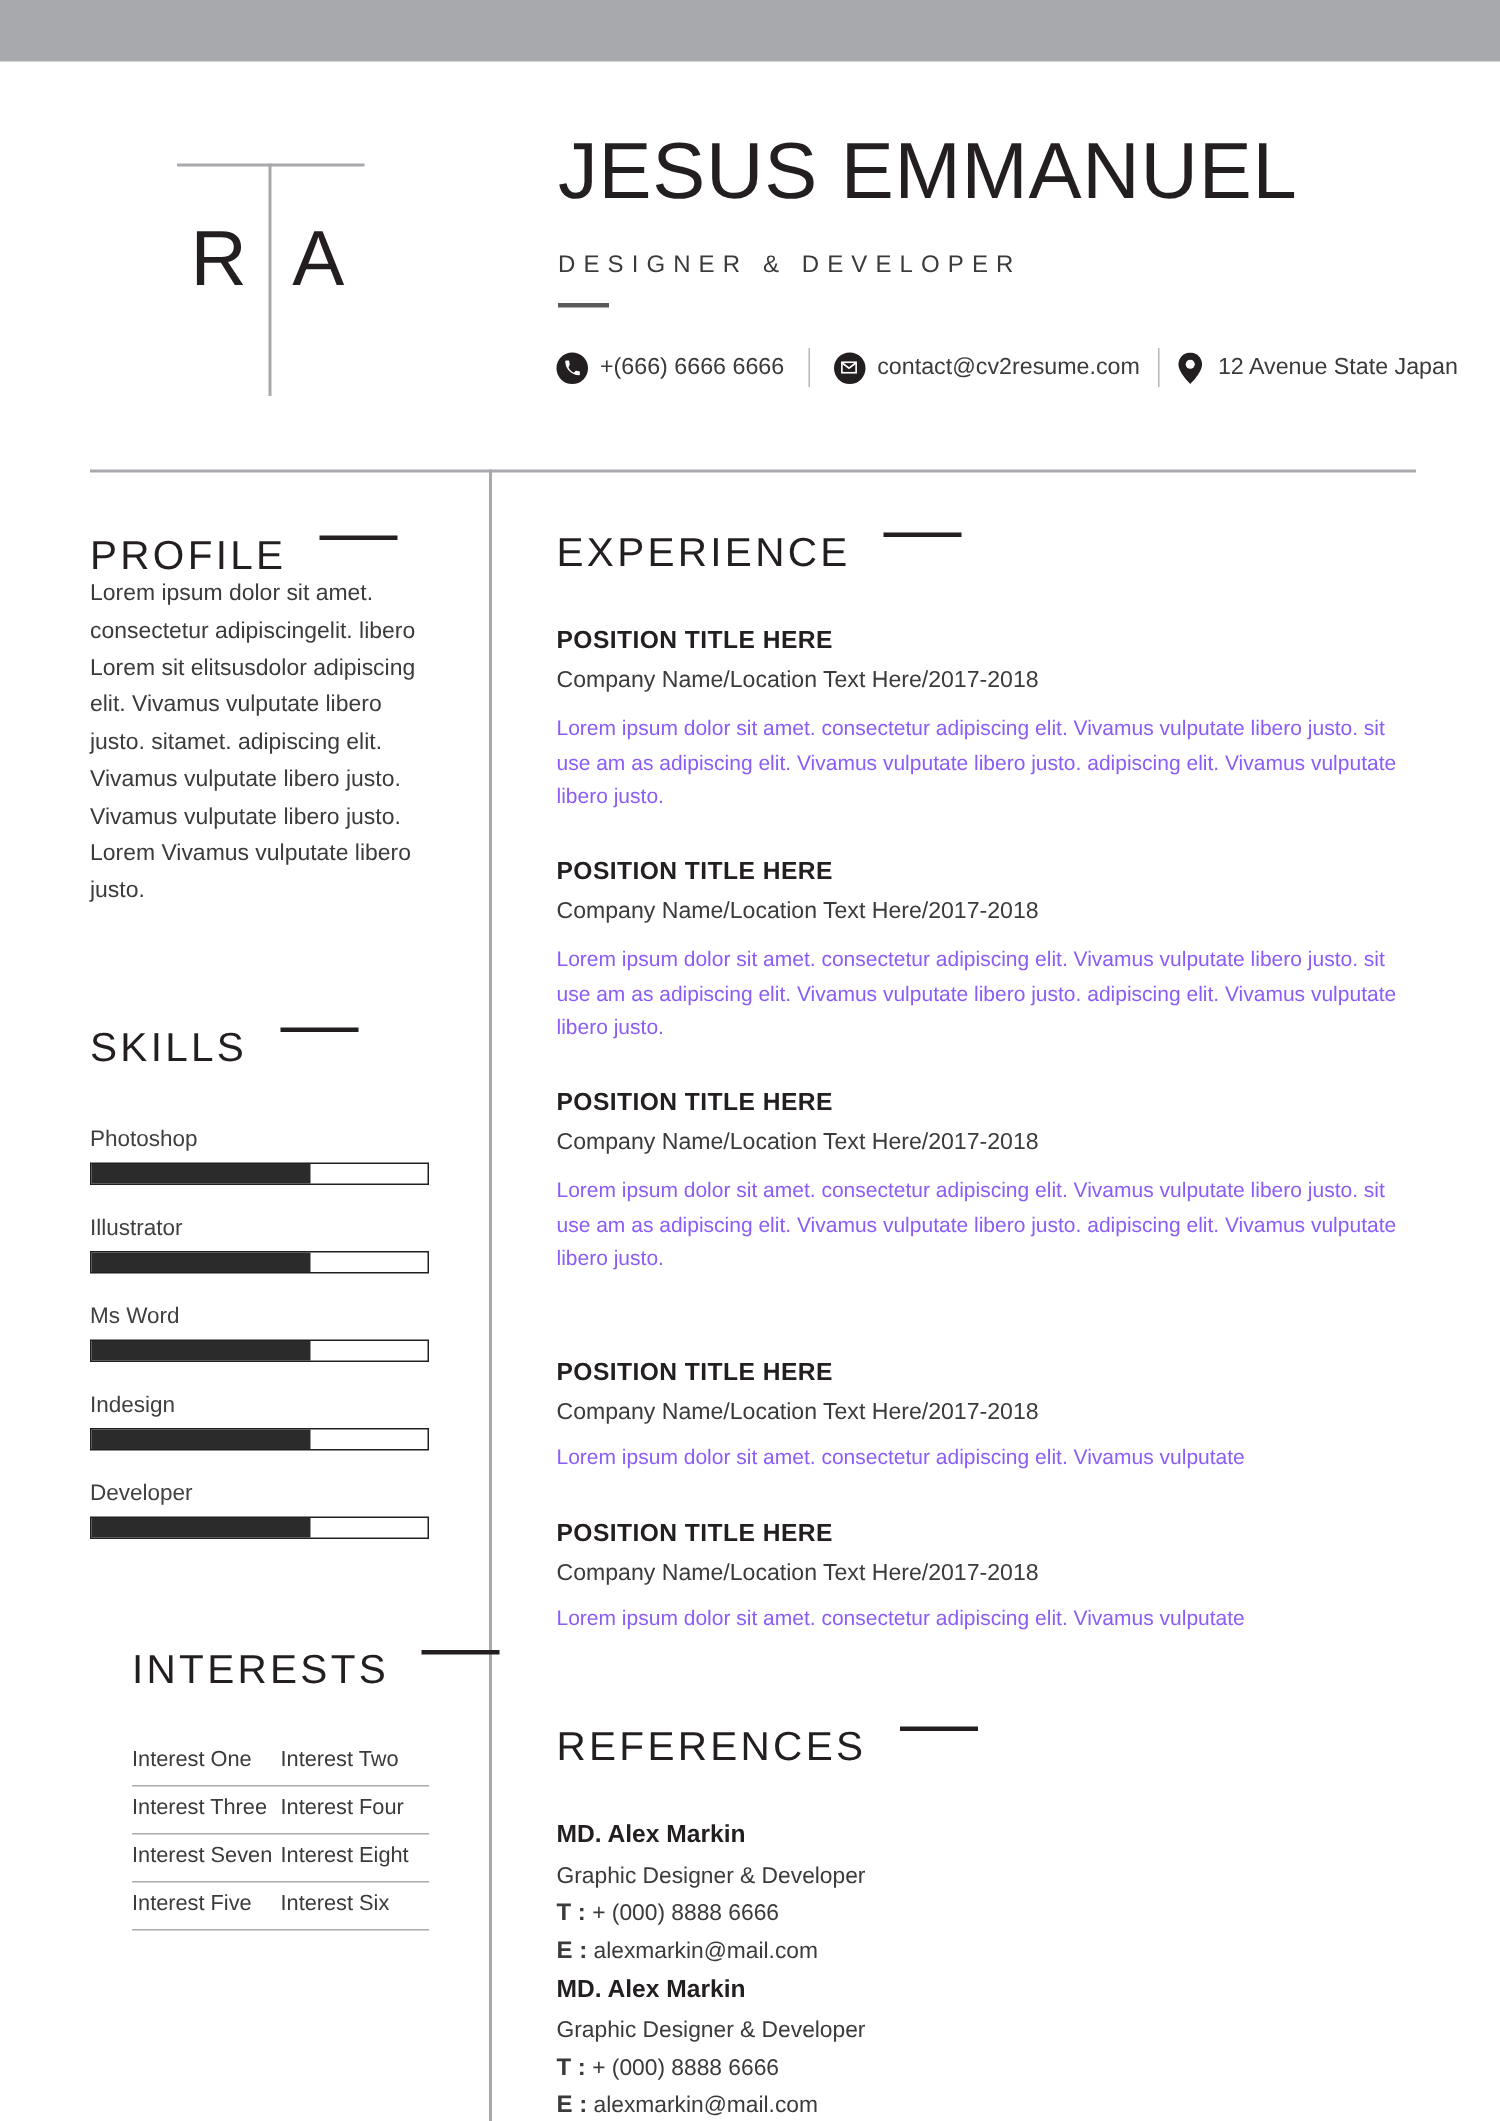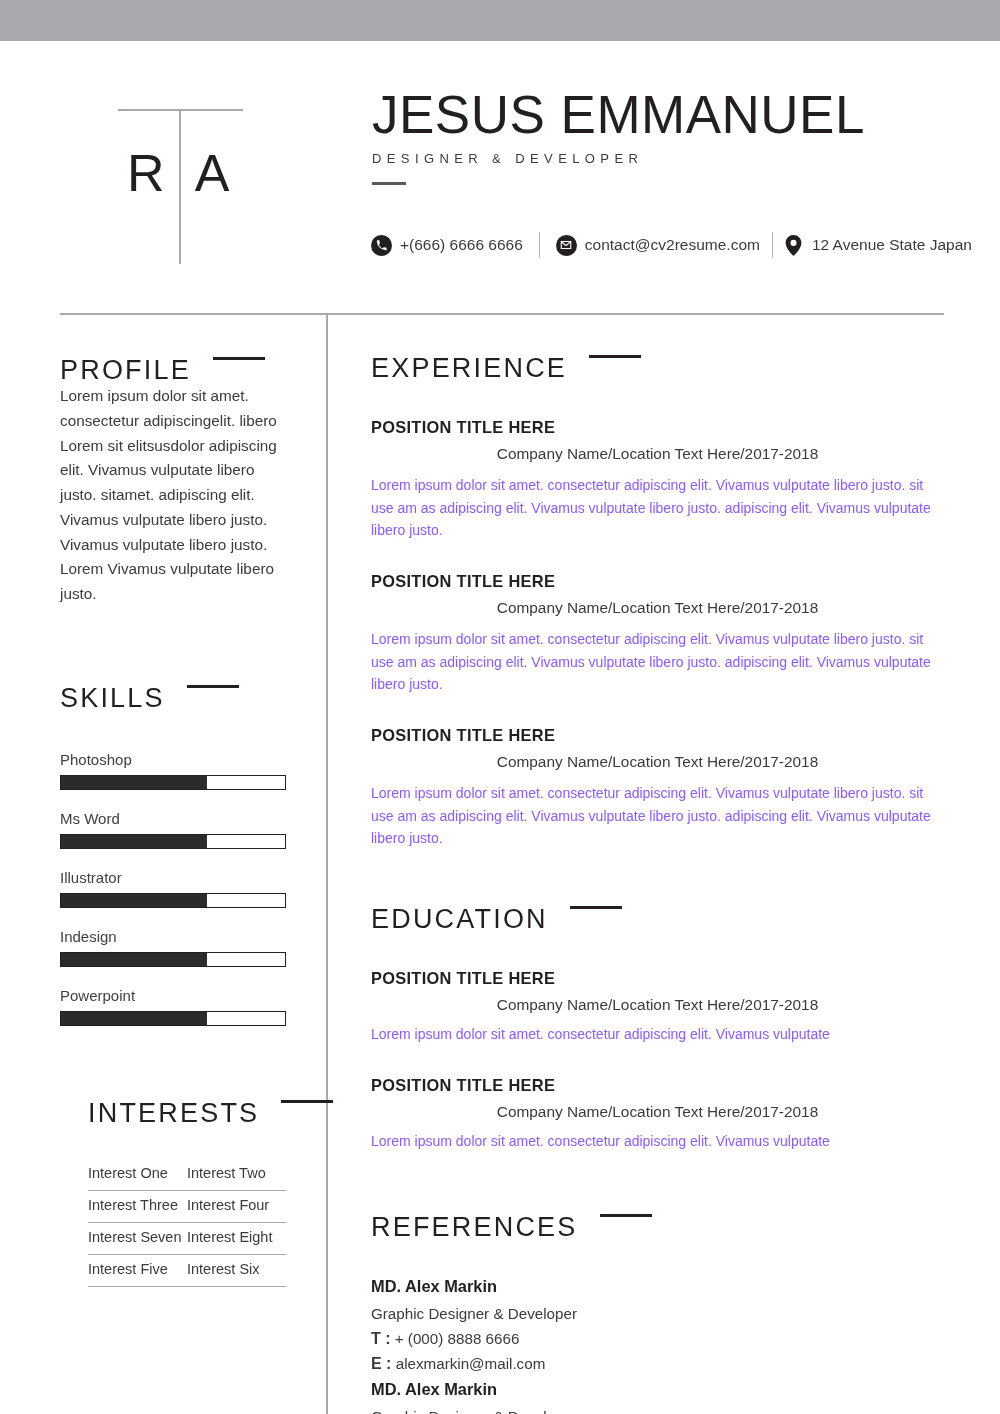--- a/index.html
+++ b/index.html
@@ -82,22 +82,22 @@
   }
   .name {
     font-size: 53px;
     font-weight: 400;
     letter-spacing: 0.5px;
     line-height: 1.05;
     color: #231f20;
     white-space: nowrap;
   }
   .role {
-    margin-top: 8px;
-    font-size: 13px;
+    margin-top: 25px;
+    font-size: 16px;
     letter-spacing: 5.4px;
     color: #3b3b3d;
     white-space: nowrap;
   }
   .role-dash {
     margin-top: 16px;
     width: 34px;
     height: 3px;
     background: #58595b;
   }
@@ -242,21 +242,20 @@
     font-size: 16.4px;
     font-weight: 700;
     letter-spacing: 0.3px;
     color: #231f20;
     margin-bottom: 8px;
   }
   .entry-meta {
     font-size: 15.4px;
     color: #3b3b3d;
     margin-bottom: 11px;
-    text-align: center;
   }
   .entry-desc {
     font-size: 14px;
     line-height: 1.62;
     color: #8b5cf6;
   }
 
   .edu-block { margin-top: 56px; }
   .edu-entries { margin-top: 36px; }
   .edu-entry { margin-bottom: 30px; }
@@ -368,39 +367,39 @@
         <div class="sec-dash"></div>
       </div>
       <div class="skills-list" id="skills-list">
           <div class="skill-row">
             <div class="skill-name">Photoshop</div>
             <div class="skill-bar">
               <div class="skill-fill" style="width: 65%;"></div>
             </div>
           </div>
           <div class="skill-row">
-            <div class="skill-name">Ms Word</div>
+            <div class="skill-name">Illustrator</div>
             <div class="skill-bar">
               <div class="skill-fill" style="width: 65%;"></div>
             </div>
           </div>
           <div class="skill-row">
-            <div class="skill-name">Illustrator</div>
+            <div class="skill-name">Ms Word</div>
             <div class="skill-bar">
               <div class="skill-fill" style="width: 65%;"></div>
             </div>
           </div>
           <div class="skill-row">
             <div class="skill-name">Indesign</div>
             <div class="skill-bar">
               <div class="skill-fill" style="width: 65%;"></div>
             </div>
           </div>
           <div class="skill-row">
-            <div class="skill-name">Powerpoint</div>
+            <div class="skill-name">Developer</div>
             <div class="skill-bar">
               <div class="skill-fill" style="width: 65%;"></div>
             </div>
           </div>
         </div>
     </div>
 
     <div class="interests-block">
       <div class="sec-head">
         <div class="sec-title">INTERESTS</div>
@@ -448,24 +447,20 @@
           </div>
           <div class="entry">
             <div class="entry-title">POSITION TITLE HERE</div>
             <div class="entry-meta">Company Name/Location Text Here/2017-2018</div>
             <div class="entry-desc">Lorem ipsum dolor sit amet. consectetur adipiscing elit. Vivamus vulputate libero justo. sit use am as adipiscing elit. Vivamus vulputate libero justo. adipiscing elit. Vivamus vulputate libero justo.</div>
           </div>
         </div>
     </div>
 
     <div class="edu-block">
-      <div class="sec-head">
-        <div class="sec-title">EDUCATION</div>
-        <div class="sec-dash"></div>
-      </div>
       <div class="edu-entries" id="education-entries">
           <div class="edu-entry">
             <div class="entry-title">POSITION TITLE HERE</div>
             <div class="entry-meta">Company Name/Location Text Here/2017-2018</div>
             <div class="entry-desc">Lorem ipsum dolor sit amet. consectetur adipiscing elit. Vivamus vulputate</div>
           </div>
           <div class="edu-entry">
             <div class="entry-title">POSITION TITLE HERE</div>
             <div class="entry-meta">Company Name/Location Text Here/2017-2018</div>
             <div class="entry-desc">Lorem ipsum dolor sit amet. consectetur adipiscing elit. Vivamus vulputate</div>

